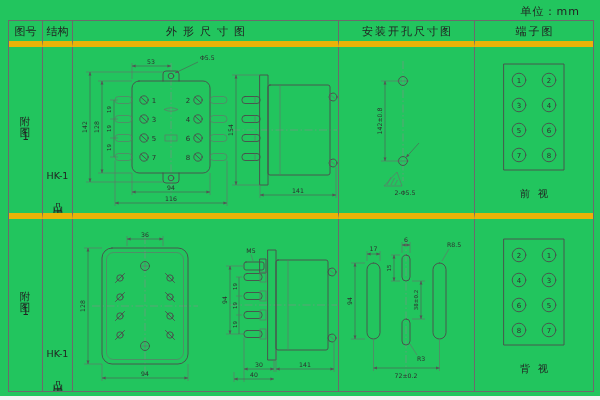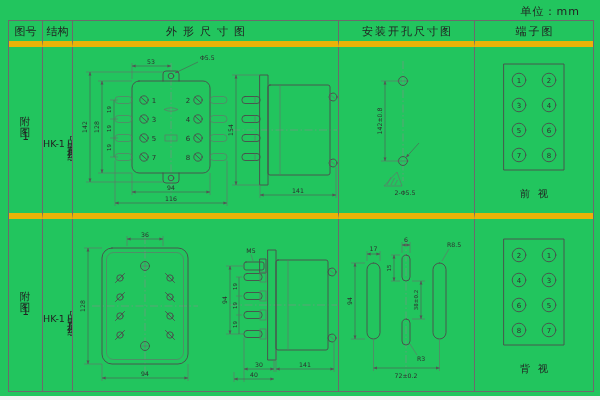--- a/index.html
+++ b/index.html
@@ -10,21 +10,21 @@
          display:grid; grid-template-columns:34px 30px 266px 136px 1fr;
          grid-template-rows:26px 172px 1fr; border:1px solid #6b6b6b; box-sizing:border-box; }
   .cell { border-right:1px solid #6b6b6b; border-bottom:6px solid #eab308;
           display:flex; align-items:center; justify-content:center; overflow:hidden; box-sizing:border-box; }
   .c-last { border-right:none; }
   .r-last { border-bottom:none; }
   .hdr { font-size:11px; color:#222; white-space:nowrap; }
   .sp3 { letter-spacing:6px; padding-left:6px; }
   .sp1 { letter-spacing:2px; padding-left:2px; }
   .fig { writing-mode:vertical-rl; text-orientation:upright; letter-spacing:11px; font-size:10.5px; color:#222; }
-  .structcell { flex-direction:row; justify-content:space-between; }
+  .structcell { flex-direction:column; justify-content:flex-end; }
   .model { font-size:9.5px; margin-top:26px; color:#222; white-space:nowrap; }
   .struct { writing-mode:vertical-rl; text-orientation:upright; letter-spacing:3px; font-size:10px; margin-top:14px; color:#222; }
   .termcell { flex-direction:column; }
   .viewlabel { font-size:10px; letter-spacing:8px; padding-left:8px; margin-top:11px; color:#222; }
   svg.draw { display:block; }
   .ln { fill:none; stroke:#4c4c4c; stroke-width:0.9; stroke-linejoin:round; stroke-linecap:round; }
   .thin { fill:none; stroke:#6c6c6c; stroke-width:0.6; }
   .cl { fill:none; stroke:#8c8c8c; stroke-width:0.55; stroke-dasharray:8 2.5 1.5 2.5; }
   .dim { fill:none; stroke:#555; stroke-width:0.6; }
   svg text { font-family:"DejaVu Sans","Liberation Sans",sans-serif; font-size:7px; fill:#2e2e2e; }

